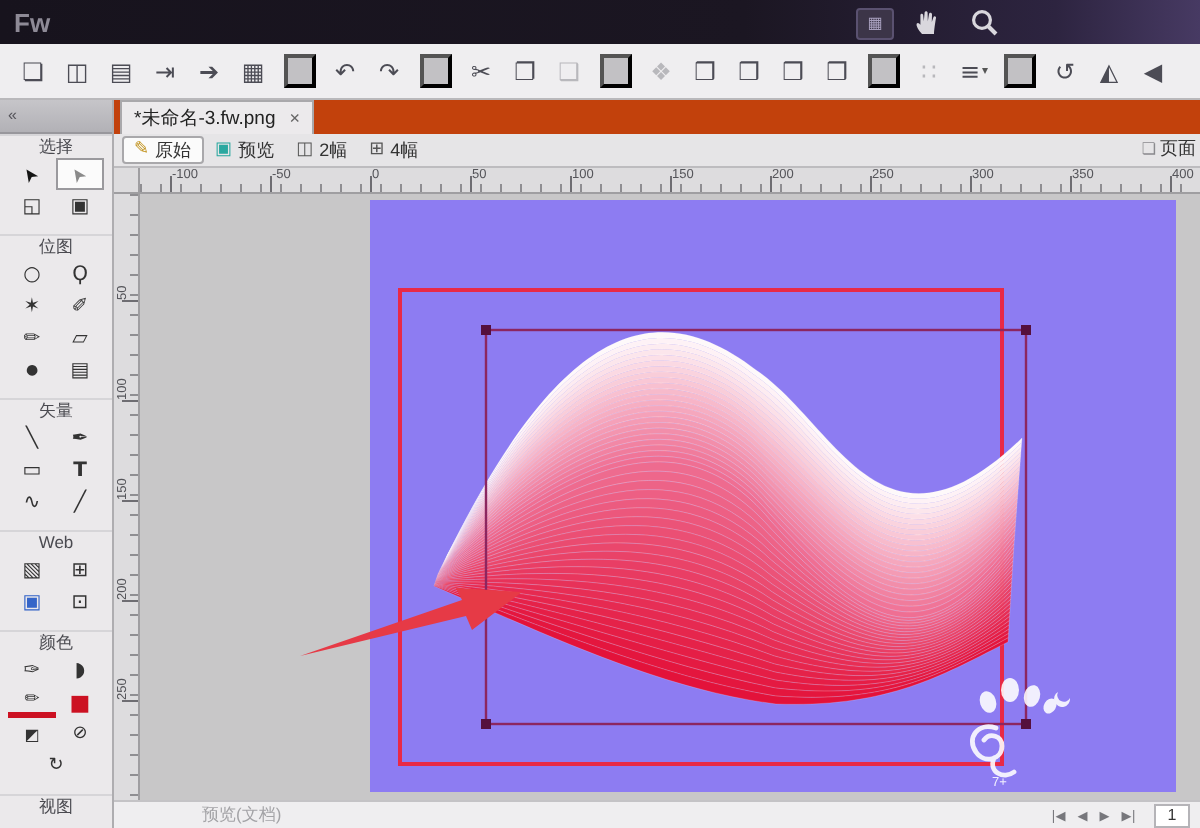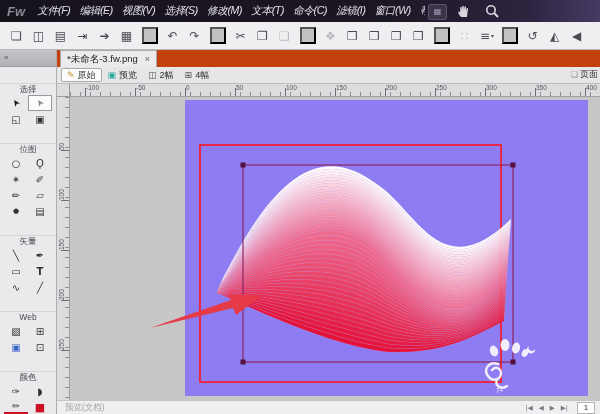--- a/index.html
+++ b/index.html
@@ -3,21 +3,21 @@
 <meta charset="utf-8">
 <style>
   html,body{margin:0;padding:0;}
   body{width:600px;height:414px;overflow:hidden;font-family:"Liberation Sans","DejaVu Sans",sans-serif;
        background:#c8c7c8;position:relative;-webkit-font-smoothing:antialiased;}
   .glyph{font-family:"DejaVu Sans",sans-serif;}
 
   
   .menu-bar{position:absolute;left:0;top:0;width:600px;height:22px;
     background:linear-gradient(90deg,#17131d 0%,#1b1622 62%,#2d2440 88%,#473a63 100%);
-    display:flex;align-items:center;z-index:30;font-style:italic;}
+    display:flex;align-items:center;z-index:30;}
   .fw-logo{color:#8e8a96;font-weight:bold;font-size:13px;padding:0 8px 0 7px;letter-spacing:0;}
   .menus{display:flex;align-items:center;overflow:hidden;white-space:nowrap;max-width:392px;}
   .menu-item{color:#e3e1e6;font-size:10.5px;padding:3px 4.5px;letter-spacing:-0.3px;cursor:default;}
   .mb-darkbtn{position:absolute;left:428px;top:4px;width:17px;height:14px;background:#3c3548;
     border:1px solid #5a5170;border-radius:2px;color:#a79fbd;font-size:8px;line-height:13px;text-align:center;}
   .mb-svgbtn{position:absolute;top:3px;width:18px;height:16px;}
   .zoom-combo{position:absolute;right:42px;top:3px;width:58px;height:16px;background:#f4f4f4;
     border:1px solid #5a5170;border-radius:2px;display:flex;align-items:center;font-size:9.5px;color:#222;}
   .zoom-combo .zv{flex:1;padding-left:5px;}
   .zoom-combo .za{width:13px;height:100%;background:#dcdcdc;border-left:1px solid #aaa;
@@ -32,21 +32,21 @@
   .tb-dis{opacity:.33;}
   .tb-arrow{font-size:6px;margin-left:1px;color:#555;}
 
   
   .tools-panel{position:absolute;left:0;top:50px;width:57px;height:364px;background:#ebe9eb;
     border-right:1px solid #aeadb0;box-sizing:border-box;z-index:20;}
   .tp-header{height:16px;background:linear-gradient(#c6c5c9,#b2b1b6);border-bottom:1px solid #98979c;
     color:#55545a;font-size:8px;line-height:15px;padding-left:4px;}
   .tool-section{margin-bottom:6px;}
   .section-label{font-size:8.5px;color:#4a4a50;text-align:center;height:11px;line-height:11px;
-    border-top:1px solid #d6d5d8;margin-top:16px;}
+    border-top:1px solid #d6d5d8;}
   .tool-grid{display:flex;flex-wrap:wrap;justify-content:center;}
   .tool-btn{width:24px;height:16px;border:none;background:transparent;font-size:10px;color:#333;
     display:flex;align-items:center;justify-content:center;padding:0;cursor:default;}
 
   
   .tab-bar{position:absolute;left:57px;top:50px;width:543px;height:17px;background:#c2410c;
     border-bottom:1px solid #a9a8ab;display:flex;align-items:flex-end;z-index:25;}
   .doc-tab{height:16px;background:#eceaec;border:1px solid #a9a8ab;border-bottom:none;
     display:flex;align-items:center;padding:0 6px;margin-left:3px;font-size:9.5px;color:#222;}
   .tab-close{margin-left:7px;color:#666;font-size:9px;}
@@ -77,47 +77,34 @@
 
   
   .workspace{position:absolute;left:70px;top:97px;width:530px;height:303px;background:#c8c7c8;overflow:hidden;z-index:10;}
   .canvas-doc{position:absolute;left:115px;top:3px;width:403px;height:296px;}
   #art{position:absolute;left:0;top:0;z-index:12;}
 
   
   .status-bar{position:absolute;left:57px;top:400px;width:543px;height:14px;background:#efeef0;
     border-top:1px solid #c4c3c6;box-sizing:border-box;display:flex;align-items:center;
     font-size:8.5px;color:#8a8a8e;z-index:26;}
-  .sb-left{padding-left:8px;opacity:.75;}
+  .sb-left{padding-left:8px;opacity:.75;margin-left:36px;}
   .sb-spacer{flex:1;}
   .sb-nav{display:flex;align-items:center;margin-right:6px;}
   .sb-nav .nb{border:none;background:transparent;font-size:6.5px;color:#77777c;padding:0 3px;cursor:default;}
   .sb-page{width:16px;height:10px;background:#fff;border:1px solid #b5b4b8;font-size:8px;color:#333;
     text-align:center;line-height:10px;margin-right:5px;}
 </style>
 </head>
 <body>
 
 <div class="app">
 
   <header class="menu-bar">
     <span class="fw-logo">Fw</span>
-    <nav class="menus">
-
-    <span class="menu-item">文件(F)</span>
-        <span class="menu-item">编辑(E)</span>
-        <span class="menu-item">视图(V)</span>
-        <span class="menu-item">选择(S)</span>
-        <span class="menu-item">修改(M)</span>
-        <span class="menu-item">文本(T)</span>
-        <span class="menu-item">命令(C)</span>
-        <span class="menu-item">滤镜(I)</span>
-        <span class="menu-item">窗口(W)</span>
-        <span class="menu-item">帮助(H)</span>
-      </nav>
     <span class="mb-darkbtn glyph">▦</span>
     <svg class="mb-svgbtn" style="left:455px" viewBox="0 0 18 16">
       <path d="M6 14c-1.6-1.6-3.2-4.2-2.6-5.2.4-.7 1.3-.2 1.8.6V4.6c0-1 1.3-1 1.4 0l.3 3 .4-4.2c.1-1 1.4-1 1.5 0l.1 4.2.6-3.6c.2-1 1.5-.8 1.5.2l-.1 3.8.8-2.4c.3-.9 1.5-.5 1.3.4-.4 2.2-1 6.5-1 8z" fill="#d9d7dd"></path>
     </svg>
     <svg class="mb-svgbtn" style="left:483px" viewBox="0 0 18 16">
       <circle cx="8" cy="7" r="4.2" fill="none" stroke="#d9d7dd" stroke-width="1.6"></circle>
       <line x1="11" y1="10" x2="15" y2="14" stroke="#d9d7dd" stroke-width="2"></line>
     </svg>
   </header>
 

